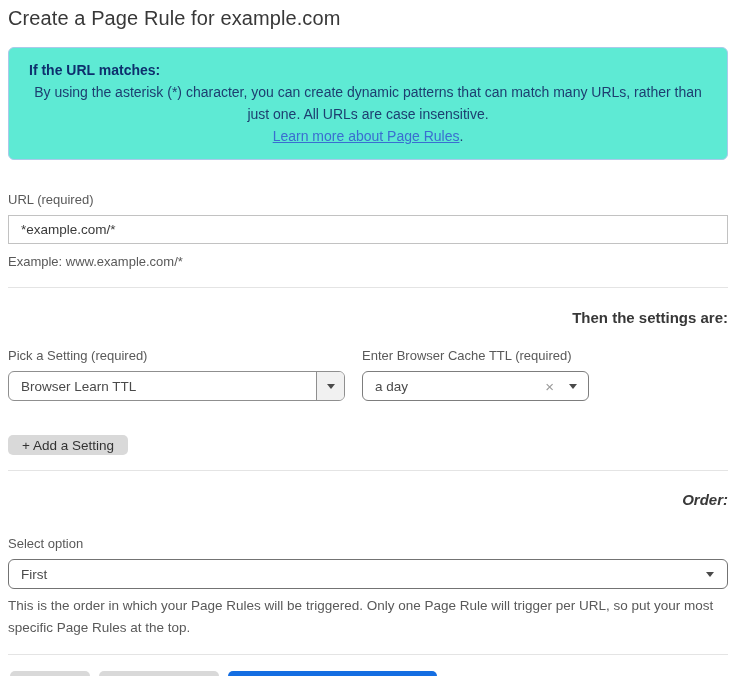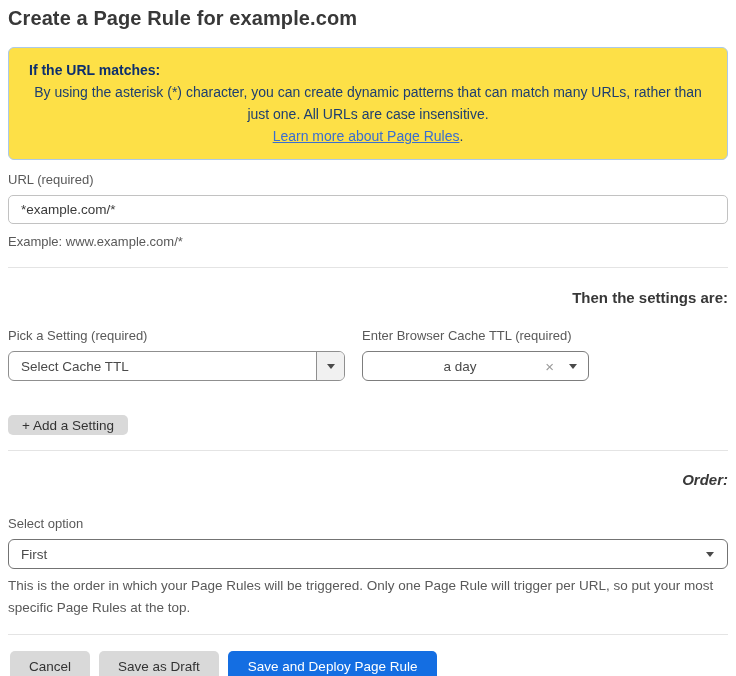--- a/index.html
+++ b/index.html
@@ -8,32 +8,32 @@
     width: 736px;
     height: 676px;
     font-family: "Liberation Sans", sans-serif;
     color: #3a3a3a;
     overflow: hidden;
   }
   .container { padding: 7px 8px 0 8px; }
 
   h1.page-title {
     font-size: 20px;
-    font-weight: 700;
+    font-weight: 400;
     color: #383838;
     letter-spacing: 0.1px;
     margin-bottom: 17px;
   }
 
   .info-box {
-    background: #fde047;
+    background: #5eead4;
     border: 1px solid #abc9ea;
     border-radius: 6px;
     padding: 11px 20px 12px 20px;
-    margin-bottom: 12px;
+    margin-bottom: 32px;
   }
   .info-box .info-heading {
     font-size: 14px;
     font-weight: 700;
     color: #0d2f6d;
     line-height: 22px;
   }
   .info-box .info-body {
     font-size: 14px;
     color: #1d3e70;
@@ -51,21 +51,21 @@
     display: block;
     font-size: 13px;
     color: #595959;
     margin-bottom: 8px;
   }
 
   .text-input {
     width: 100%;
     height: 29px;
     border: 1px solid #c2c2c2;
-    border-radius: 5px;
+    border-radius: 0;
     padding: 0 12px;
     font-family: "Liberation Sans", sans-serif;
     font-size: 13.5px;
     color: #3a3a3a;
     background: #ffffff;
     outline: none;
   }
 
   .helper-text {
     font-size: 13px;
@@ -138,21 +138,20 @@
   
   .combo-box {
     display: flex;
     align-items: center;
     height: 30px;
     border: 1px solid #7d7d7d;
     border-radius: 6px;
     background: #ffffff;
     cursor: pointer;
     padding: 0 11px 0 12px;
-    text-align: center;
   }
   .combo-box .combo-value {
     flex: 1;
     font-size: 13.5px;
     color: #4a4a4a;
   }
   .combo-box .clear-x {
     font-size: 15px;
     color: #9a9a9a;
     margin-right: 15px;
@@ -238,21 +237,21 @@
   <div class="helper-text">Example: www.example.com/*</div>
 
   <hr class="divider divider-1">
 
   <h2 class="section-heading settings-heading">Then the settings are:</h2>
 
   <div class="settings-row">
     <div class="settings-col-1">
       <label class="field-label">Pick a Setting (required)</label>
       <div class="select-box">
-        <span class="select-value">Select Cache TTL</span>
+        <span class="select-value">Browser Learn TTL</span>
         <span class="arrow-section">
           <span class="caret-down"></span>
         </span>
       </div>
     </div>
     <div class="settings-col-2">
       <label class="field-label">Enter Browser Cache TTL (required)</label>
       <div class="combo-box">
         <span class="combo-value">a day</span>
         <span class="clear-x">×</span>

